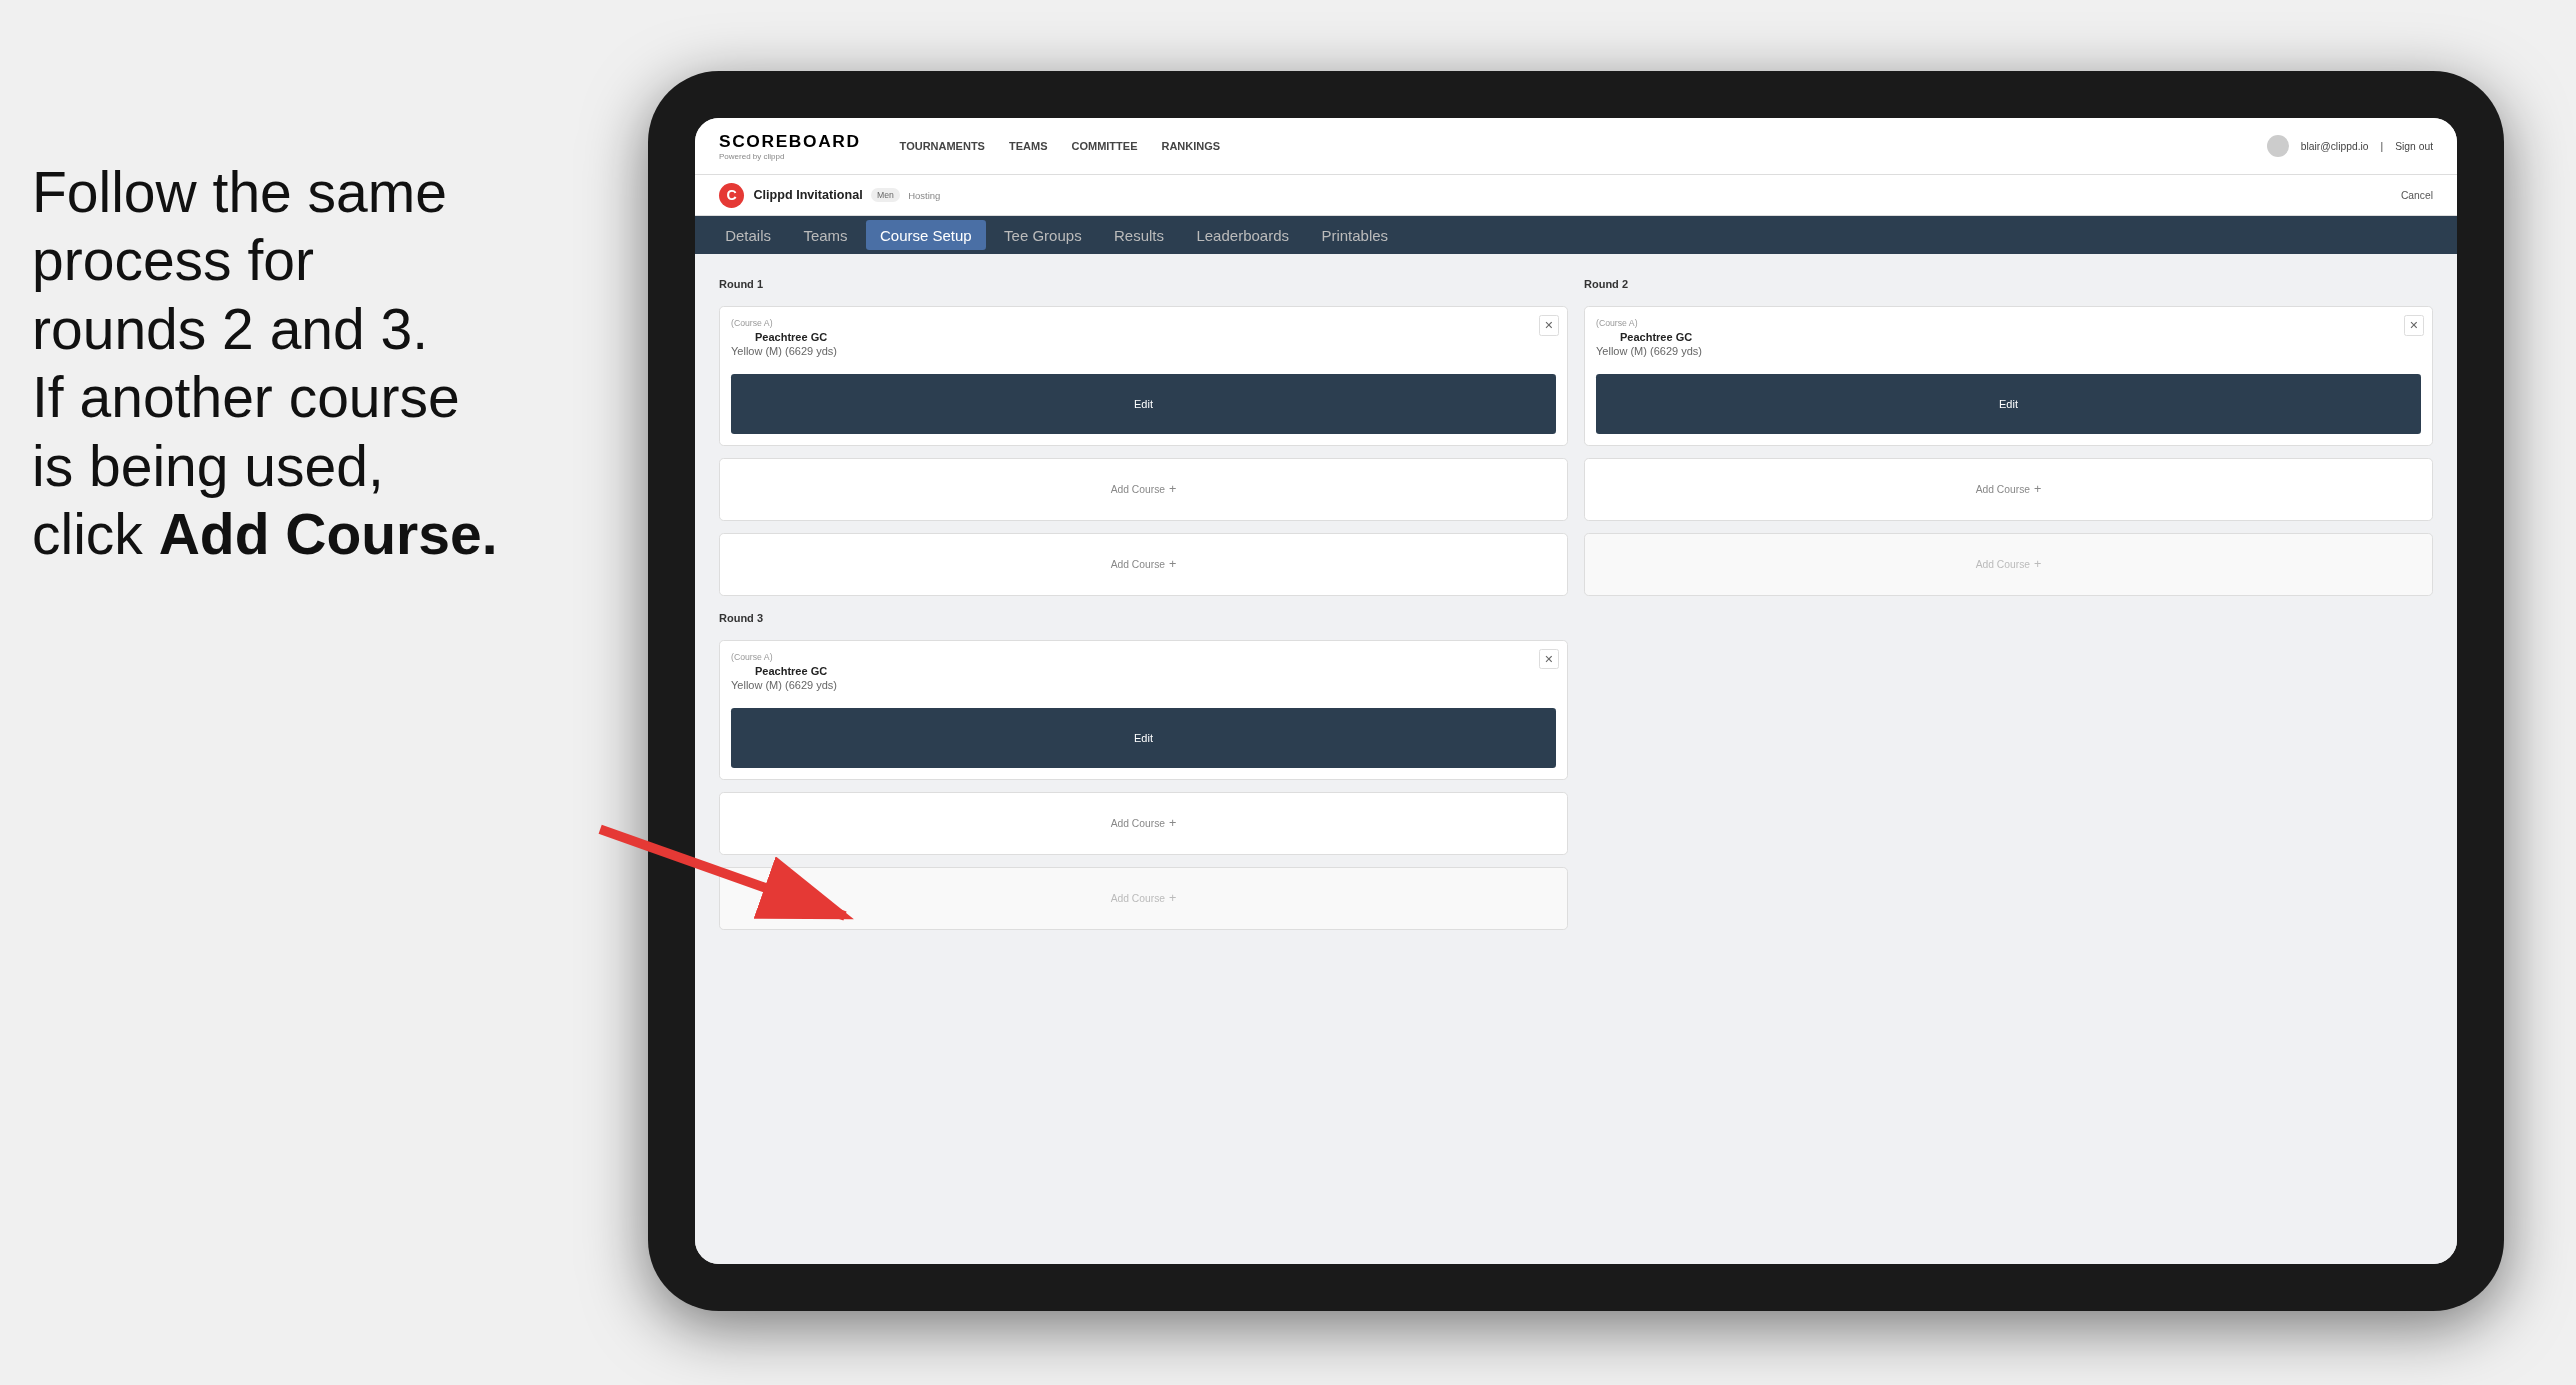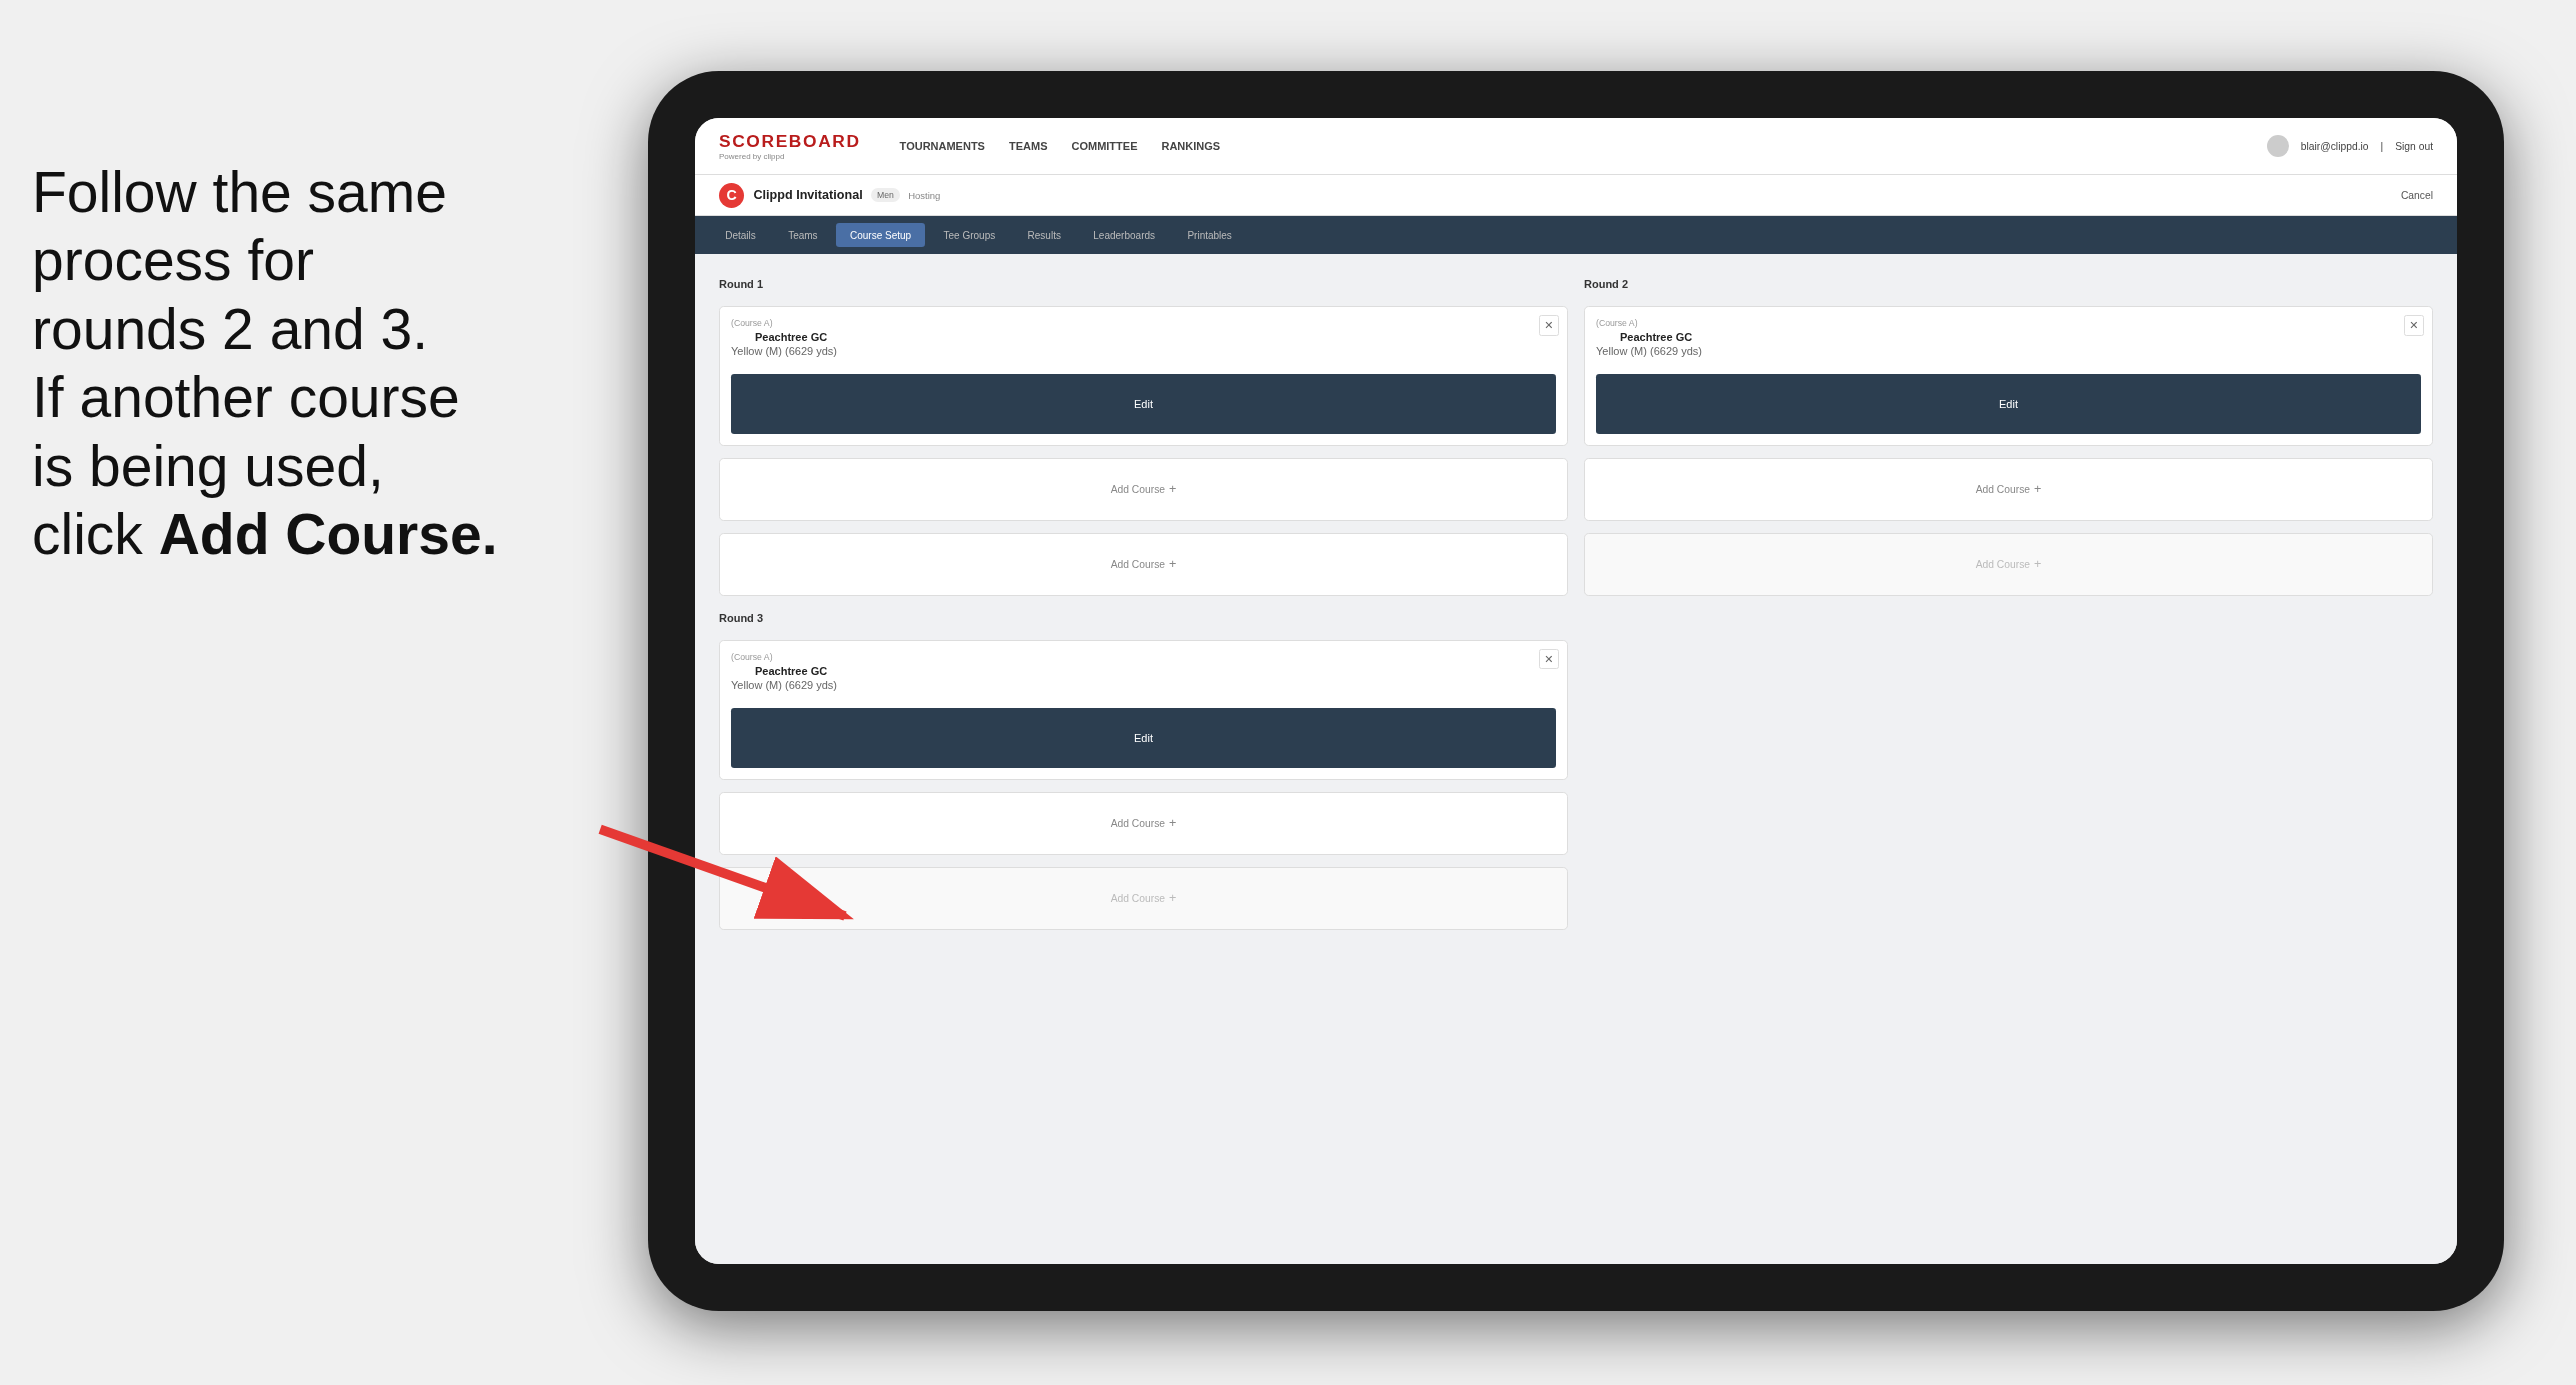--- a/index.html
+++ b/index.html
@@ -64,21 +64,21 @@
     .logo-area {
       display: flex;
       flex-direction: column;
       margin-right: 39px;
     }
 
     .logo-scoreboard {
       font-size: 17.4px;
       font-weight: 900;
       letter-spacing: 1.6px;
-      color: #b91c1c;
+      color: #000000;
     }
 
     .logo-sub {
       font-size: 8px;
       color: #888;
     }
 
     .nav-links {
       display: flex;
       gap: 24px;
@@ -173,21 +173,21 @@
       display: flex;
       align-items: center;
       height: 38px;
       padding: 0 16px;
       gap: 4px;
       flex-shrink: 0;
     }
 
     .tab-item {
       padding: 6.3px 14.2px;
-      font-size: 10px;
+      font-size: 15px;
       color: #bbb;
       cursor: pointer;
       border-radius: 3.2px;
     }
 
     .tab-item.active {
       background: #4a6fa5;
       color: #fff;
     }
 

